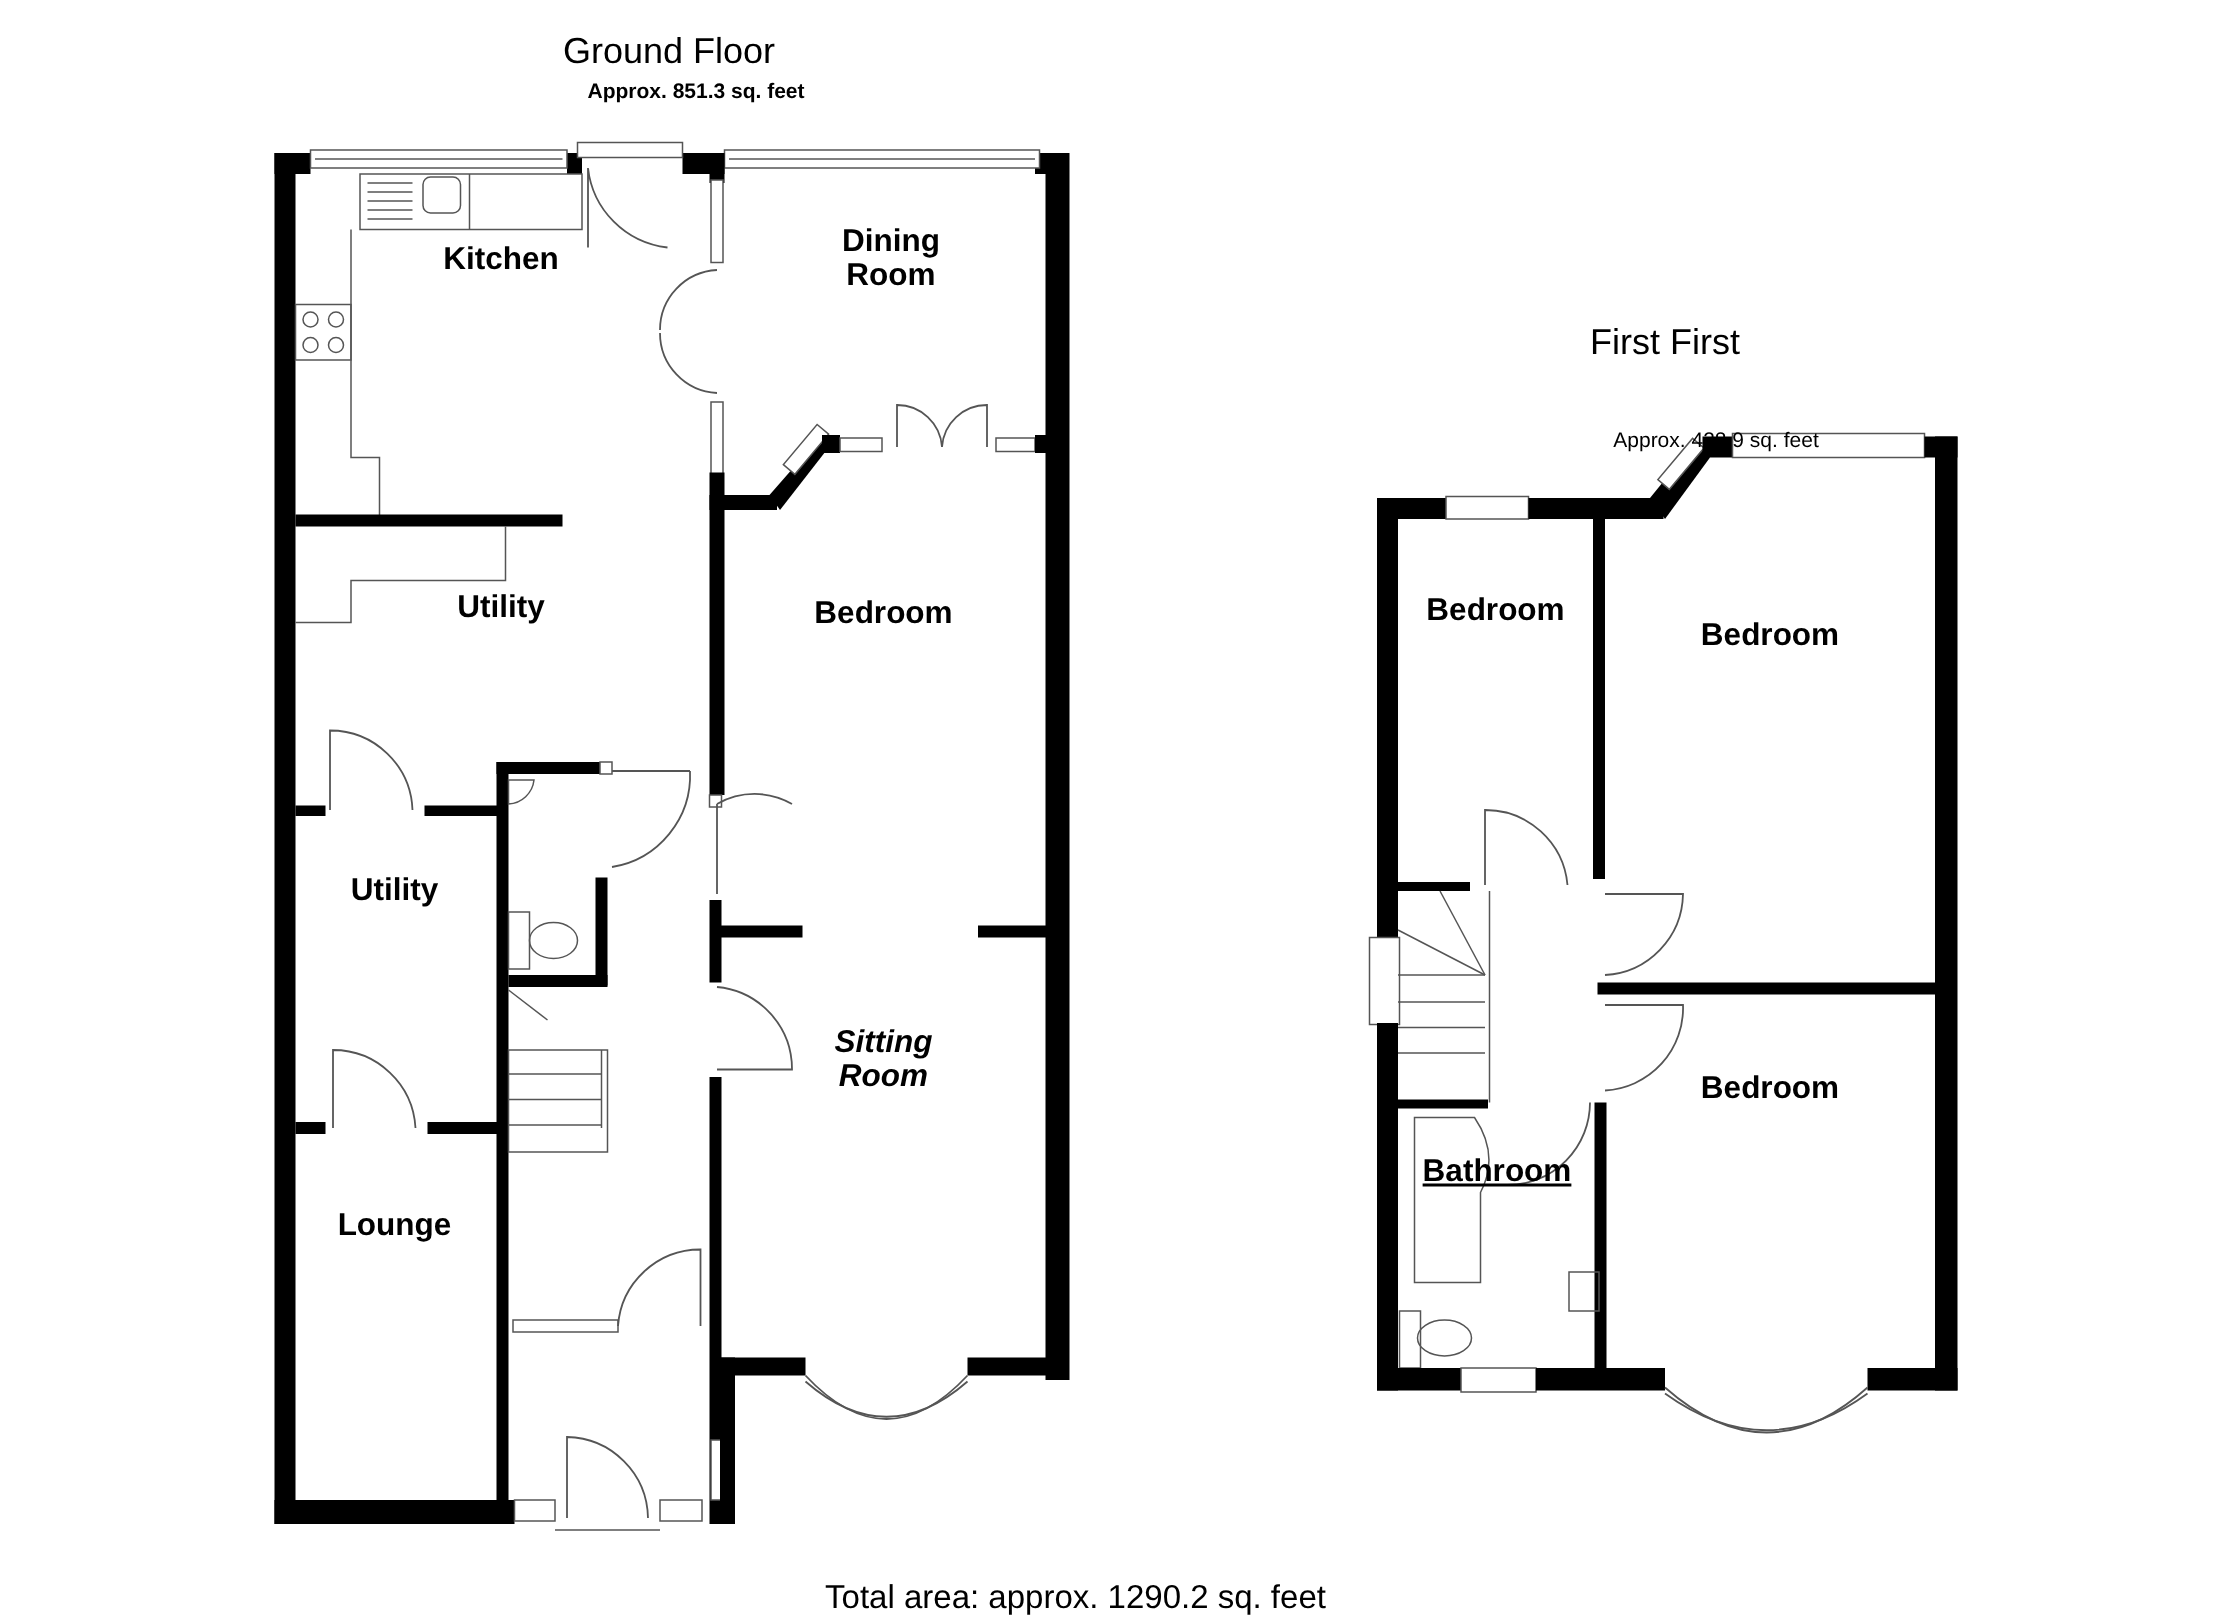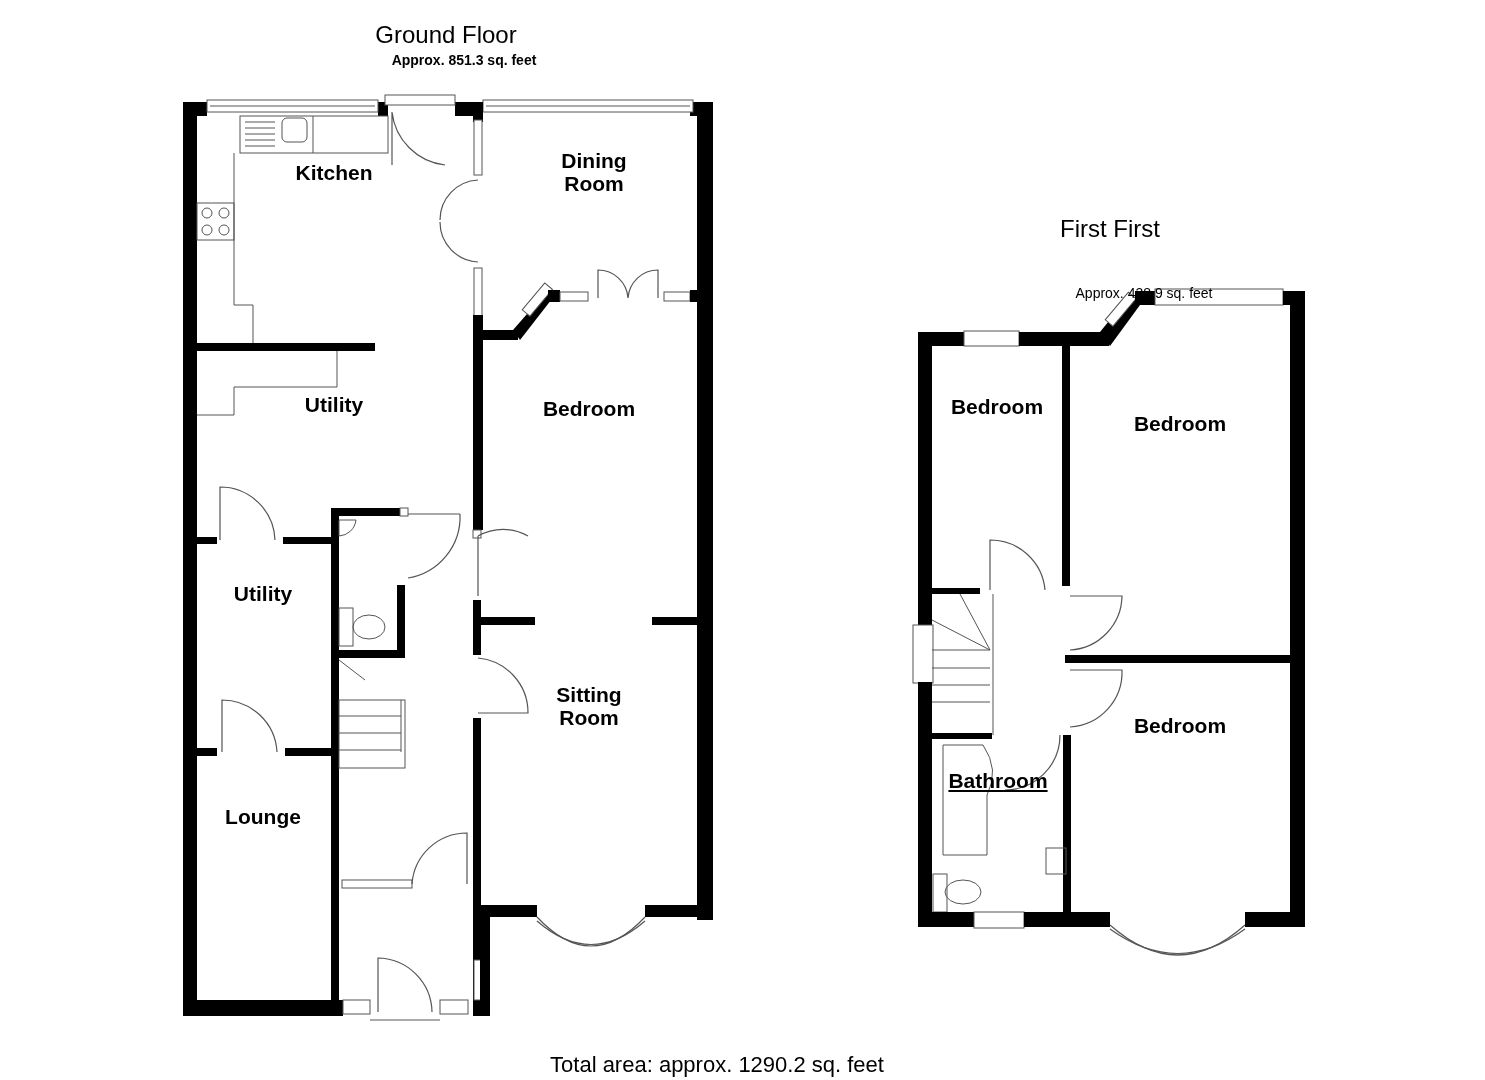--- a/index.html
+++ b/index.html
@@ -174,21 +174,21 @@
 <div class="floor-sub" style="left:1144px; top:246px;margin-top:39px;">Approx. 438.9 sq. feet</div>
 
 <div class="room-label" style="left:334px; top:161px;"><span>Kitchen</span></div>
 <div class="room-label" style="left:594px; top:149px;">
     <div>Dining</div>
     <div>Room</div>
   </div>
 <div class="room-label" style="left:334px; top:393px;"><span>Utility</span></div>
 <div class="room-label" style="left:589px; top:397px;"><span>Bedroom</span></div>
 <div class="room-label" style="left:263px; top:582px;"><span>Utility</span></div>
-<div class="room-label" style="left:589px; top:683px;">
+<div class="room-label" style="left:589px; top:683px;font-style:italic;">
     <div>Sitting</div>
     <div>Room</div>
   </div>
 <div class="room-label" style="left:263px; top:805px;"><span>Lounge</span></div>
 
 <div class="room-label" style="left:997px; top:395px;"><span>Bedroom</span></div>
 <div class="room-label" style="left:1180px; top:412px;"><span>Bedroom</span></div>
 <div class="room-label" style="left:1180px; top:714px;"><span>Bedroom</span></div>
 <div class="room-label" style="left:998px; top:769px;text-decoration:underline;"><span>Bathroom</span></div>
 

